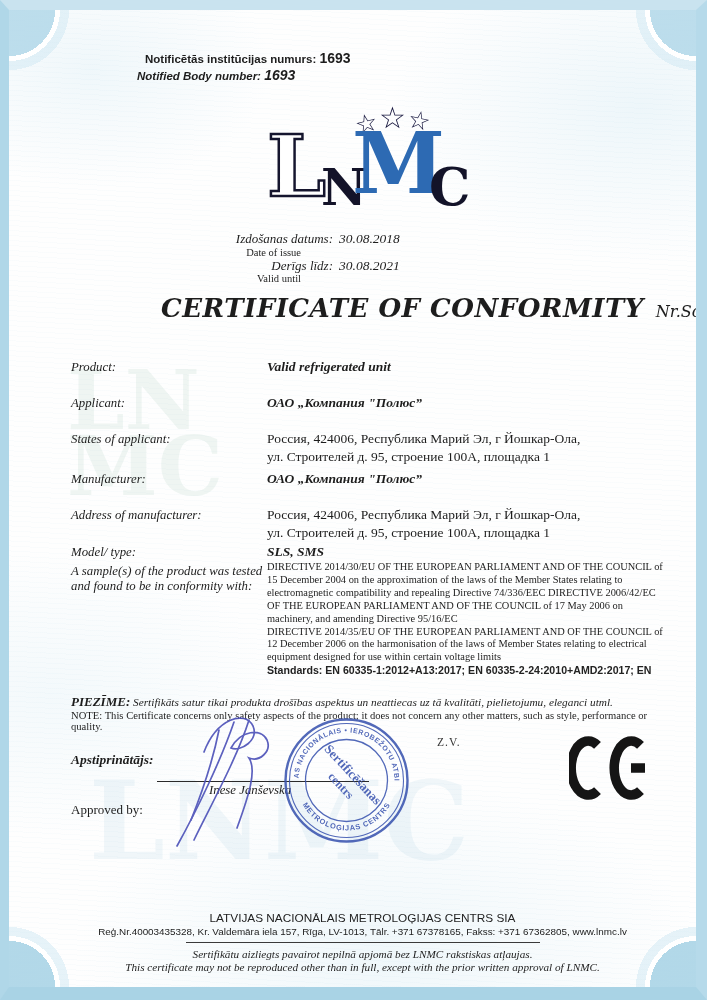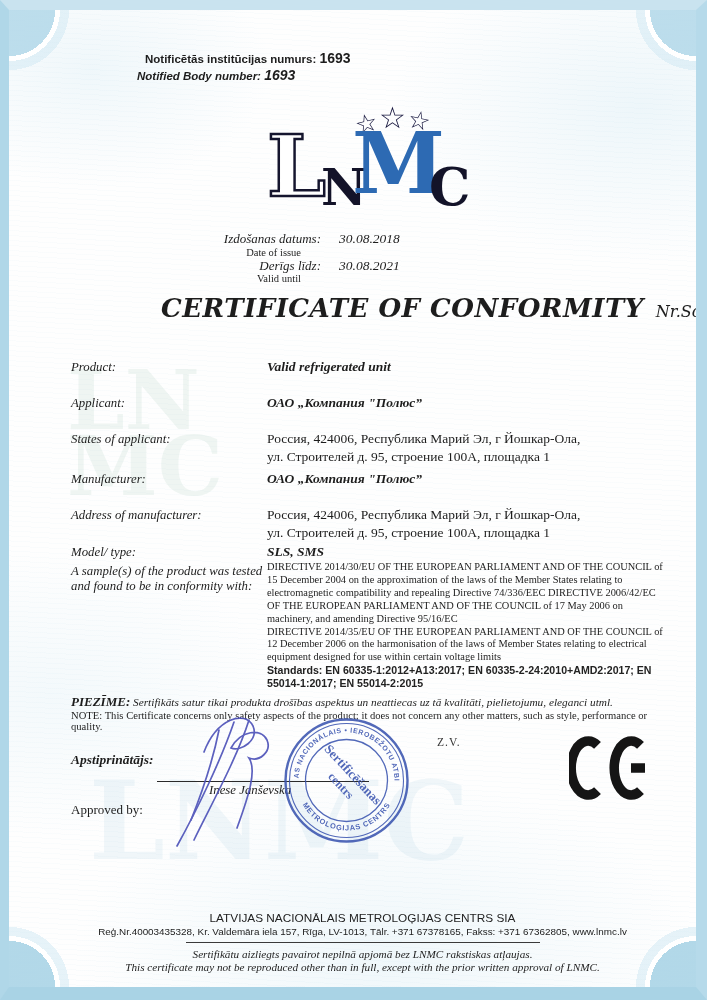--- a/index.html
+++ b/index.html
@@ -38,21 +38,21 @@
   .logo span{position:absolute;display:block;}
   .logo .star{font-family:"DejaVu Sans",sans-serif;font-weight:normal;color:#14143c;}
   .lg-L{left:8px;top:20px;font-size:84px;color:#fff;-webkit-text-stroke:2.5px #15152e;text-shadow:0 0 1px #15152e;}
   .lg-N{left:62px;top:58px;font-size:50px;color:#131329;}
   .lg-M{left:93px;top:17px;font-size:84px;color:#2d6ab3;}
   .lg-C{left:170px;top:56px;font-size:52px;color:#131329;}
   .st1{left:96px;top:6px;font-size:25px;transform:rotate(-14deg);}
   .st2{left:120px;top:-2px;font-size:30px;}
   .st3{left:149px;top:3px;font-size:25px;transform:rotate(12deg);}
   
-  .datelbl{left:100px;width:212px;text-align:right;font-size:13px;}
+  .datelbl{left:112px;width:212px;text-align:right;font-size:13px;}
   .datesub{left:100px;width:192px;text-align:right;font-size:10.5px;}
   .dateval{left:330px;font-size:13.5px;}
   
   .title-row{left:152px;top:283px;width:540px;font-family:"DejaVu Serif",serif;white-space:nowrap;}
   .title-main{font-size:26px;font-weight:bold;font-style:italic;letter-spacing:.5px;}
   .title-num{font-size:16px;font-style:italic;margin-left:12px;}
   
   .flabel{left:62px;font-size:12.8px;font-style:italic;}
   .fvalue{left:258px;font-size:13.5px;}
   .vbold{font-weight:bold;font-style:italic;}
@@ -149,21 +149,20 @@
   <div class="abs dirblock">
     <div>DIRECTIVE 2014/30/EU OF THE EUROPEAN PARLIAMENT AND OF THE COUNCIL of</div>
     <div>15 December 2004 on the approximation of the laws of the Member States relating to</div>
     <div>electromagnetic compatibility and repealing Directive 74/336/EEC DIRECTIVE 2006/42/EC</div>
     <div>OF THE EUROPEAN PARLIAMENT AND OF THE COUNCIL of 17 May 2006 on</div>
     <div>machinery, and amending Directive 95/16/EC</div>
     <div>DIRECTIVE 2014/35/EU OF THE EUROPEAN PARLIAMENT AND OF THE COUNCIL of</div>
     <div>12 December 2006 on the harmonisation of the laws of Member States relating to electrical</div>
     <div>equipment designed for use within certain voltage limits</div>
     <div class="std">Standards: EN 60335-1:2012+A13:2017; EN 60335-2-24:2010+AMD2:2017; EN</div>
-    <div class="std">55014-1:2017; EN 55014-2:2015</div>
   </div>
 
   <div class="abs note1">
     <span class="piez">PIEZĪME:</span>
     <span class="it">Sertifikāts satur tikai produkta drošības aspektus un neattiecas uz tā kvalitāti, pielietojumu, eleganci utml.</span>
   </div>
   <div class="abs note2">NOTE: This Certificate concerns only safety aspects of the product; it does not concern any other matters, such as style, performance or quality.</div>
 
   <div class="abs appr1">Apstiprinātājs:</div>
   <div class="abs appr2">Approved by:</div>

